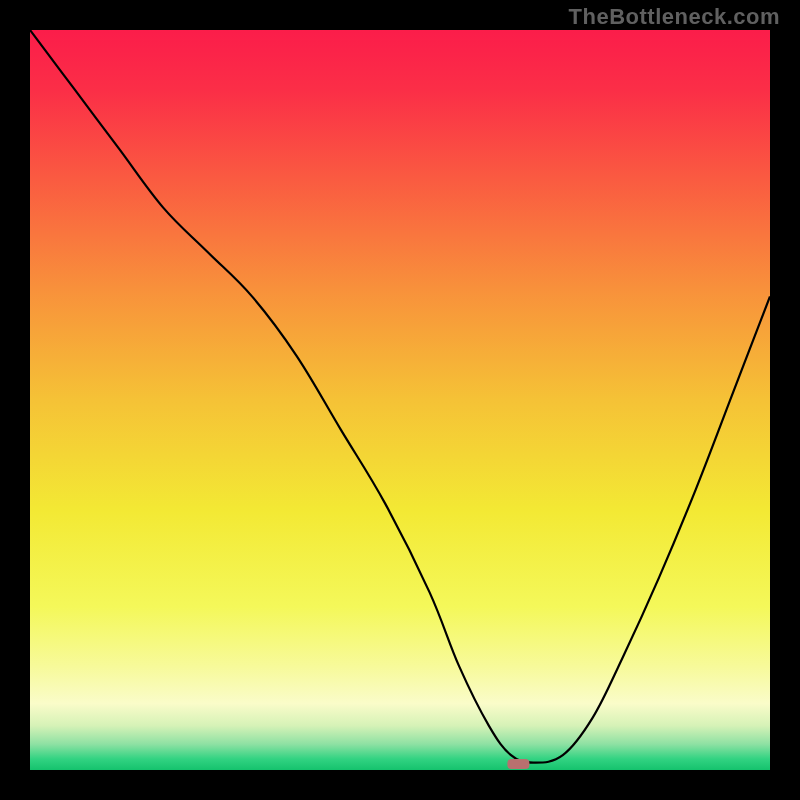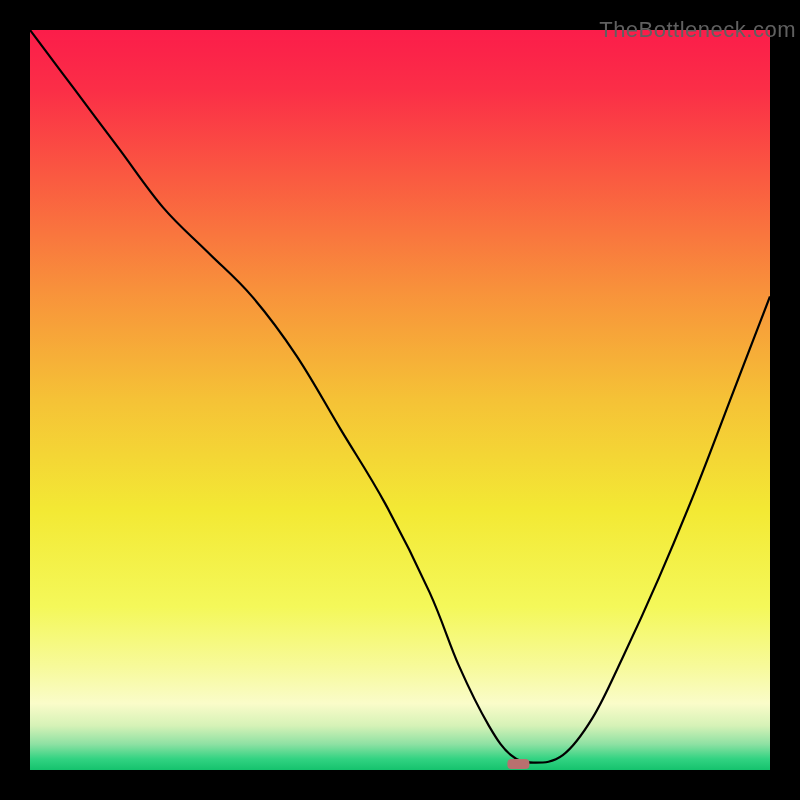--- a/index.html
+++ b/index.html
@@ -13,27 +13,26 @@
   }
   .frame {
     position: relative;
     width: 800px;
     height: 800px;
     background: #000;
   }
   .watermark {
     position: absolute;
     top: 4px;
-    right: 4px;
+    right: 20px;
     color: #606060;
     font-size: 22px;
-    font-weight: 400;
+    font-weight: 700;
     letter-spacing: 0.5px;
     z-index: 10;
-    margin-top: 13px;
   }
   .plot {
     position: absolute;
     left: 30px;
     top: 30px;
     width: 740px;
     height: 740px;
   }
   
   .plot-bg {

